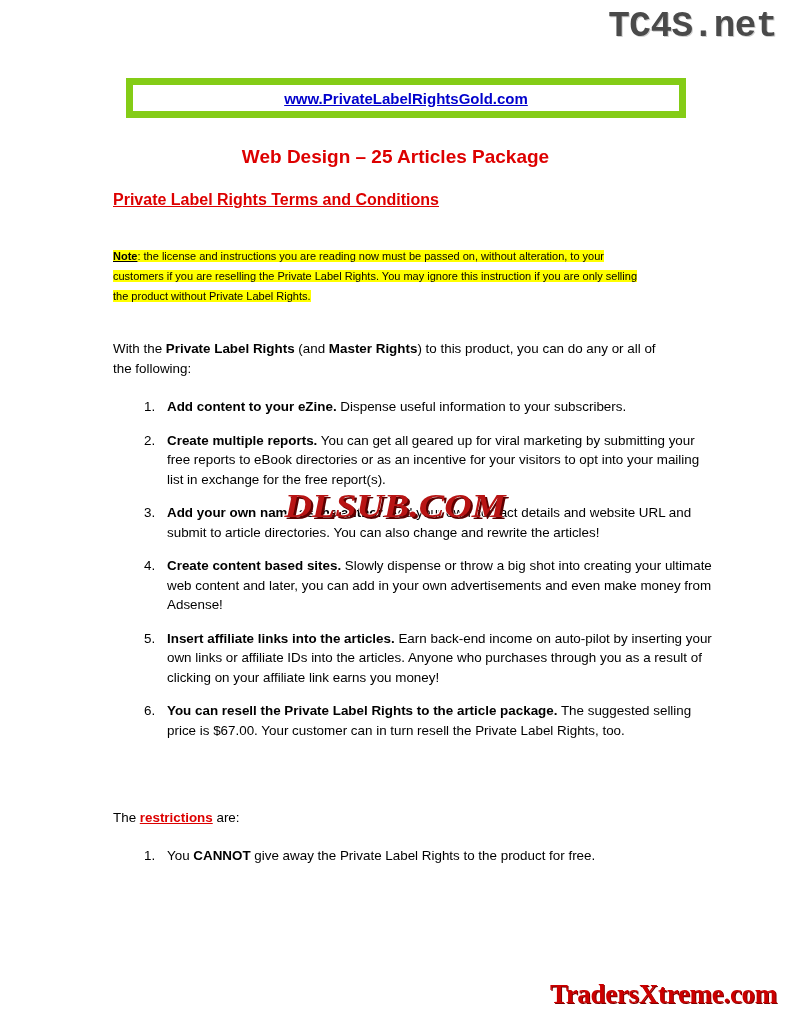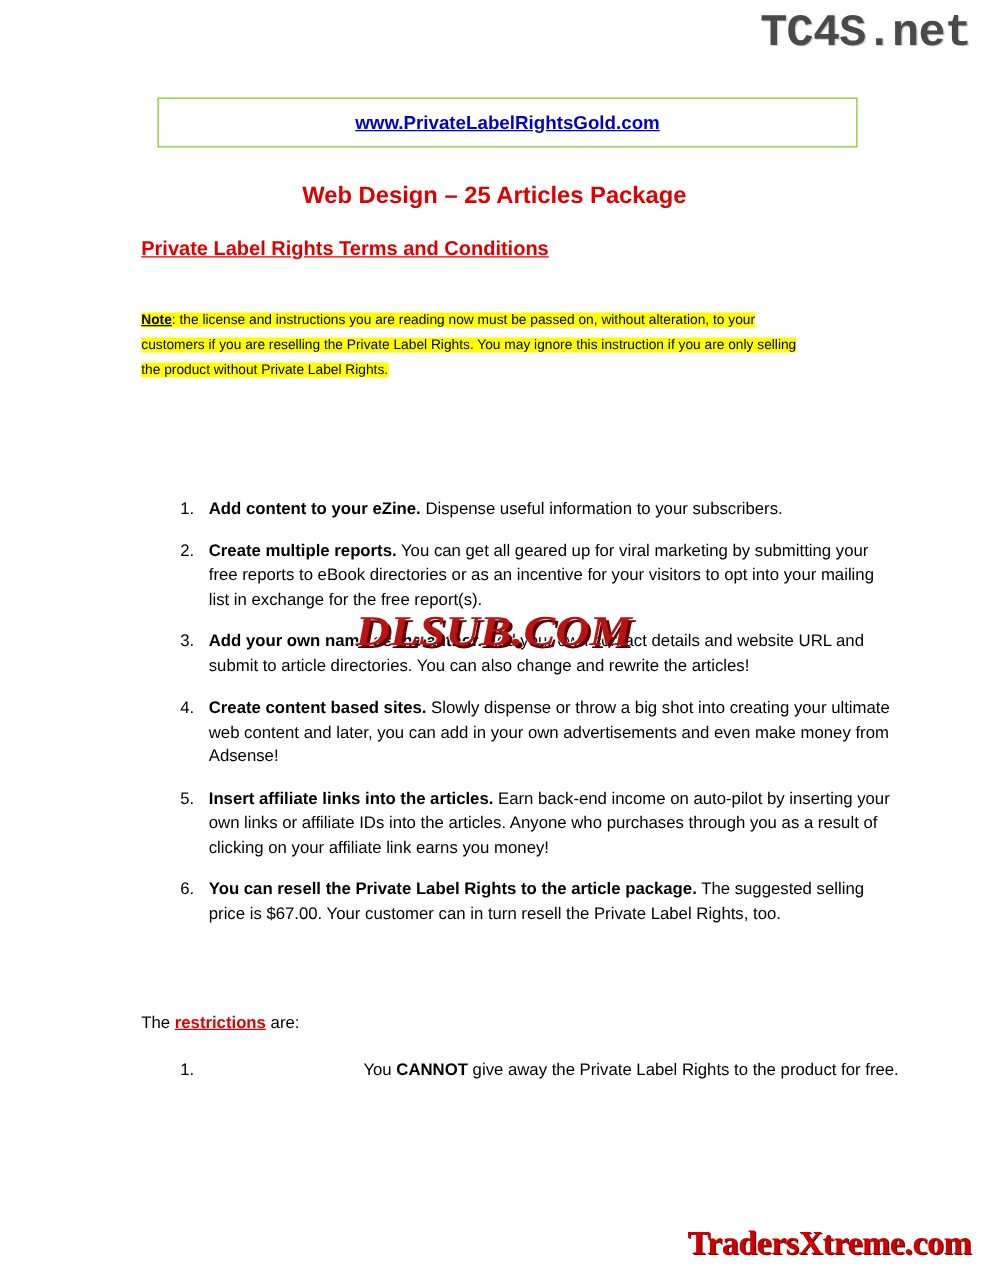--- a/index.html
+++ b/index.html
@@ -64,21 +64,21 @@
     top: 0;
     width: 791px;
     height: 1024px;
   }
   .url-box {
     position: absolute;
     left: 126px;
     top: 78px;
     width: 560px;
     height: 40px;
-    border: 1px solid #84cc16;
+    border: 7px solid #84cc16;
     box-sizing: border-box;
     display: flex;
     align-items: center;
     justify-content: center;
   }
   .url-box a {
     font-size: 15px;
     font-weight: bold;
     color: #0000cc;
     text-decoration: underline;
@@ -157,21 +157,20 @@
     margin-bottom: 14px;
     padding-left: 8px;
   }
   ol.restrictions {
     left: 113px;
     top: 842px;
     width: 560px;
   }
   ol.restrictions > li {
     padding-left: 8px;
-    text-align: right;
   }
   b { font-weight: bold; }
 </style>
 </head>
 <body>
 
 <div class="page">
 
   <div class="wm-top">TC4S.net</div>
 
@@ -179,20 +178,23 @@
     <a href="#">www.PrivateLabelRightsGold.com</a>
   </div>
 
   <div class="title-1">Web Design – 25 Articles Package</div>
   <div class="title-2">Private Label Rights Terms and Conditions</div>
 
   <div class="note">
     <span class="hl"><span class="note-word">Note</span><span>: the license and instructions you are reading now must be passed on, without alteration, to your customers if you are reselling the Private Label Rights. You may ignore this instruction if you are only selling the product without Private Label Rights.</span></span>
   </div>
 
+  <div class="intro">
+    <span>With the </span><b>Private Label Rights</b><span> (and </span><b>Master Rights</b><span>) to this product, you can do any or all of the following:</span>
+  </div>
 
   <ol class="list benefits">
     <li><b>Add content to your eZine.</b><span> Dispense useful information to your subscribers.</span></li>
     <li><b>Create multiple reports.</b><span> You can get all geared up for viral marketing by submitting your free reports to eBook directories or as an incentive for your visitors to opt into your mailing list in exchange for the free report(s).</span></li>
     <li><b>Add your own name as the author.</b><span> Add your own contact details and website URL and submit to article directories. You can also change and rewrite the articles!</span></li>
     <li><b>Create content based sites.</b><span> Slowly dispense or throw a big shot into creating your ultimate web content and later, you can add in your own advertisements and even make money from Adsense!</span></li>
     <li><b>Insert affiliate links into the articles.</b><span> Earn back-end income on auto-pilot by inserting your own links or affiliate IDs into the articles. Anyone who purchases through you as a result of clicking on your affiliate link earns you money!</span></li>
     <li><b>You can resell the Private Label Rights to the article package.</b><span> The suggested selling price is $67.00. Your customer can in turn resell the Private Label Rights, too.</span></li>
   </ol>
 

